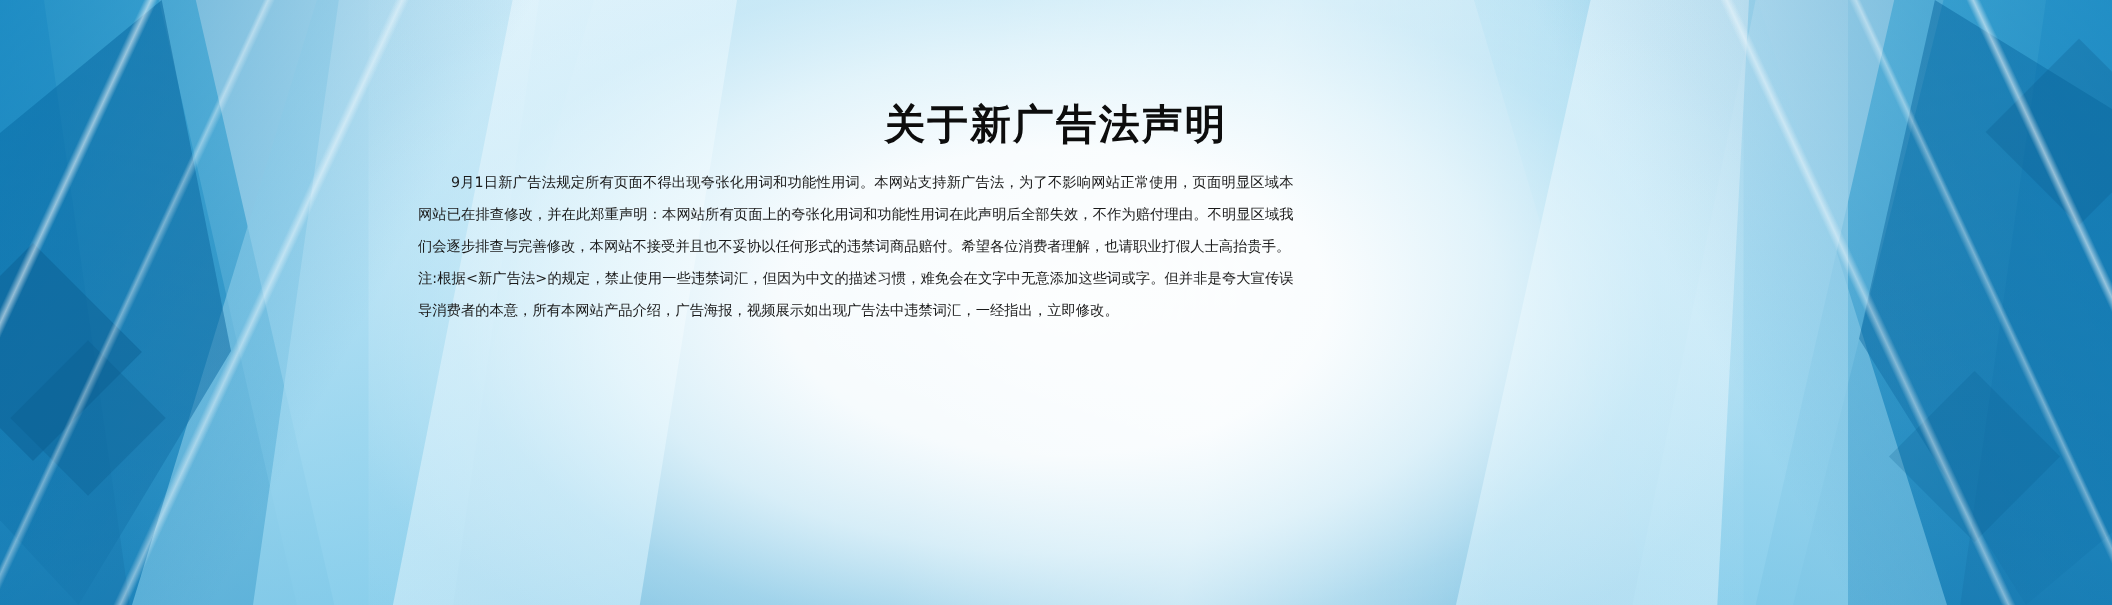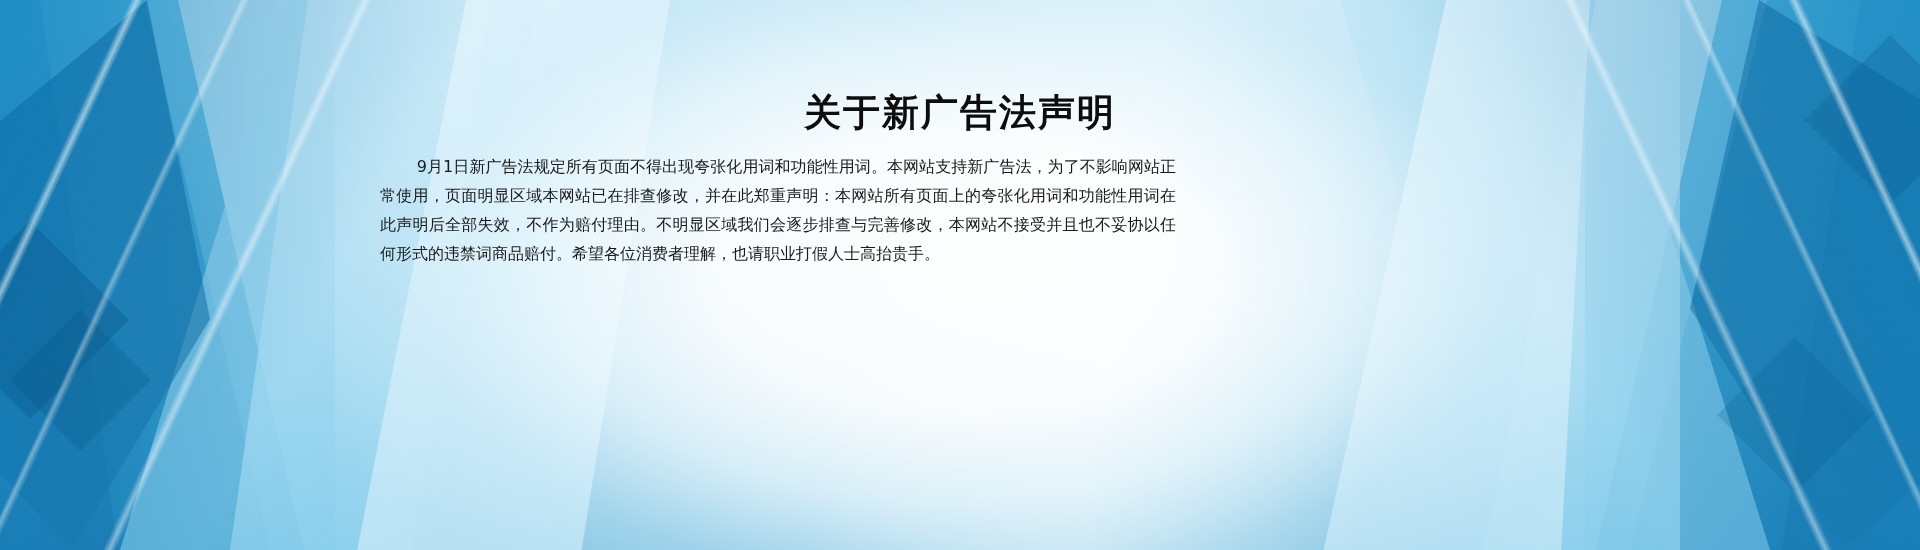--- a/index.html
+++ b/index.html
@@ -120,21 +120,21 @@
     letter-spacing: 2px;
     font-family: "DejaVu Sans", "Liberation Sans", sans-serif;
   }
 
   .body-block {
     position: absolute;
     left: 380px;
     top: 152px;
     width: 796px;
     color: #1a1a1a;
-    font-size: 16px;
+    font-size: 13px;
     line-height: 29px;
     text-align: justify;
     text-justify: inter-character;
     font-family: "DejaVu Sans", "Liberation Sans", sans-serif;
   }
 
   .para {
     margin: 0;
   }
   .para.indent {
@@ -174,16 +174,17 @@
 
   <div class="bg-layer streaks"></div>
   <div class="glow"></div>
 
   <div class="content">
 
     <div class="title">关于新广告法声明</div>
 
     <div class="body-block">
       <p class="para indent">9月1日新广告法规定所有页面不得出现夸张化用词和功能性用词。本网站支持新广告法，为了不影响网站正常使用，页面明显区域本网站已在排查修改，并在此郑重声明：本网站所有页面上的夸张化用词和功能性用词在此声明后全部失效，不作为赔付理由。不明显区域我们会逐步排查与完善修改，本网站不接受并且也不妥协以任何形式的违禁词商品赔付。希望各位消费者理解，也请职业打假人士高抬贵手。</p>
+      <p class="para">注:根据&lt;新广告法&gt;的规定，禁止使用一些违禁词汇，但因为中文的描述习惯，难免会在文字中无意添加这些词或字。但并非是夸大宣传误导消费者的本意，所有本网站产品介绍，广告海报，视频展示如出现广告法中违禁词汇，一经指出，立即修改。</p>
     </div>
 
   </div>
 </div>
 
 </body></html>

